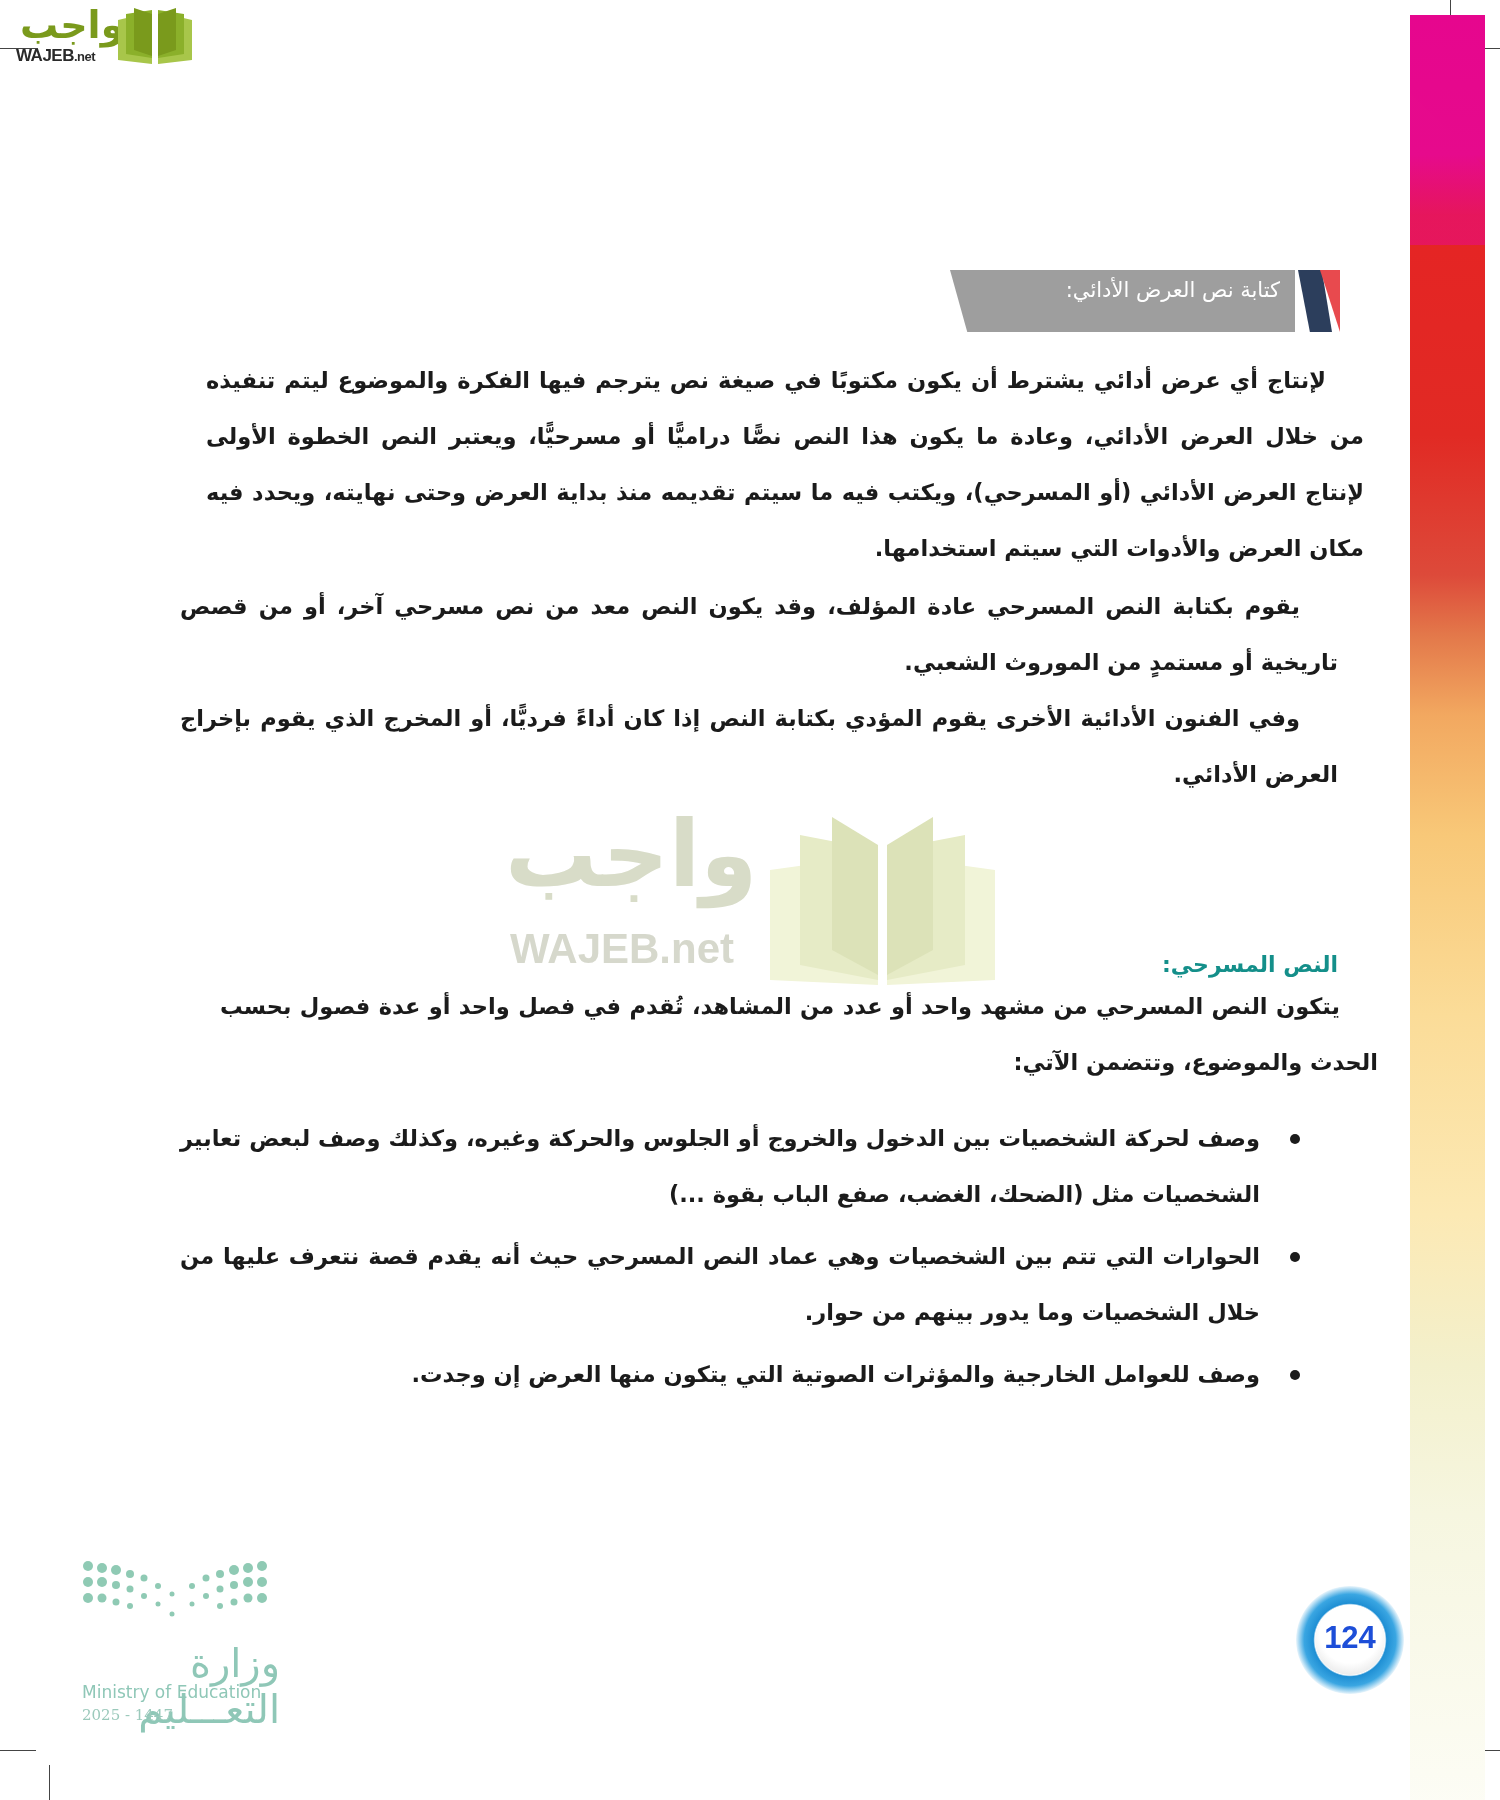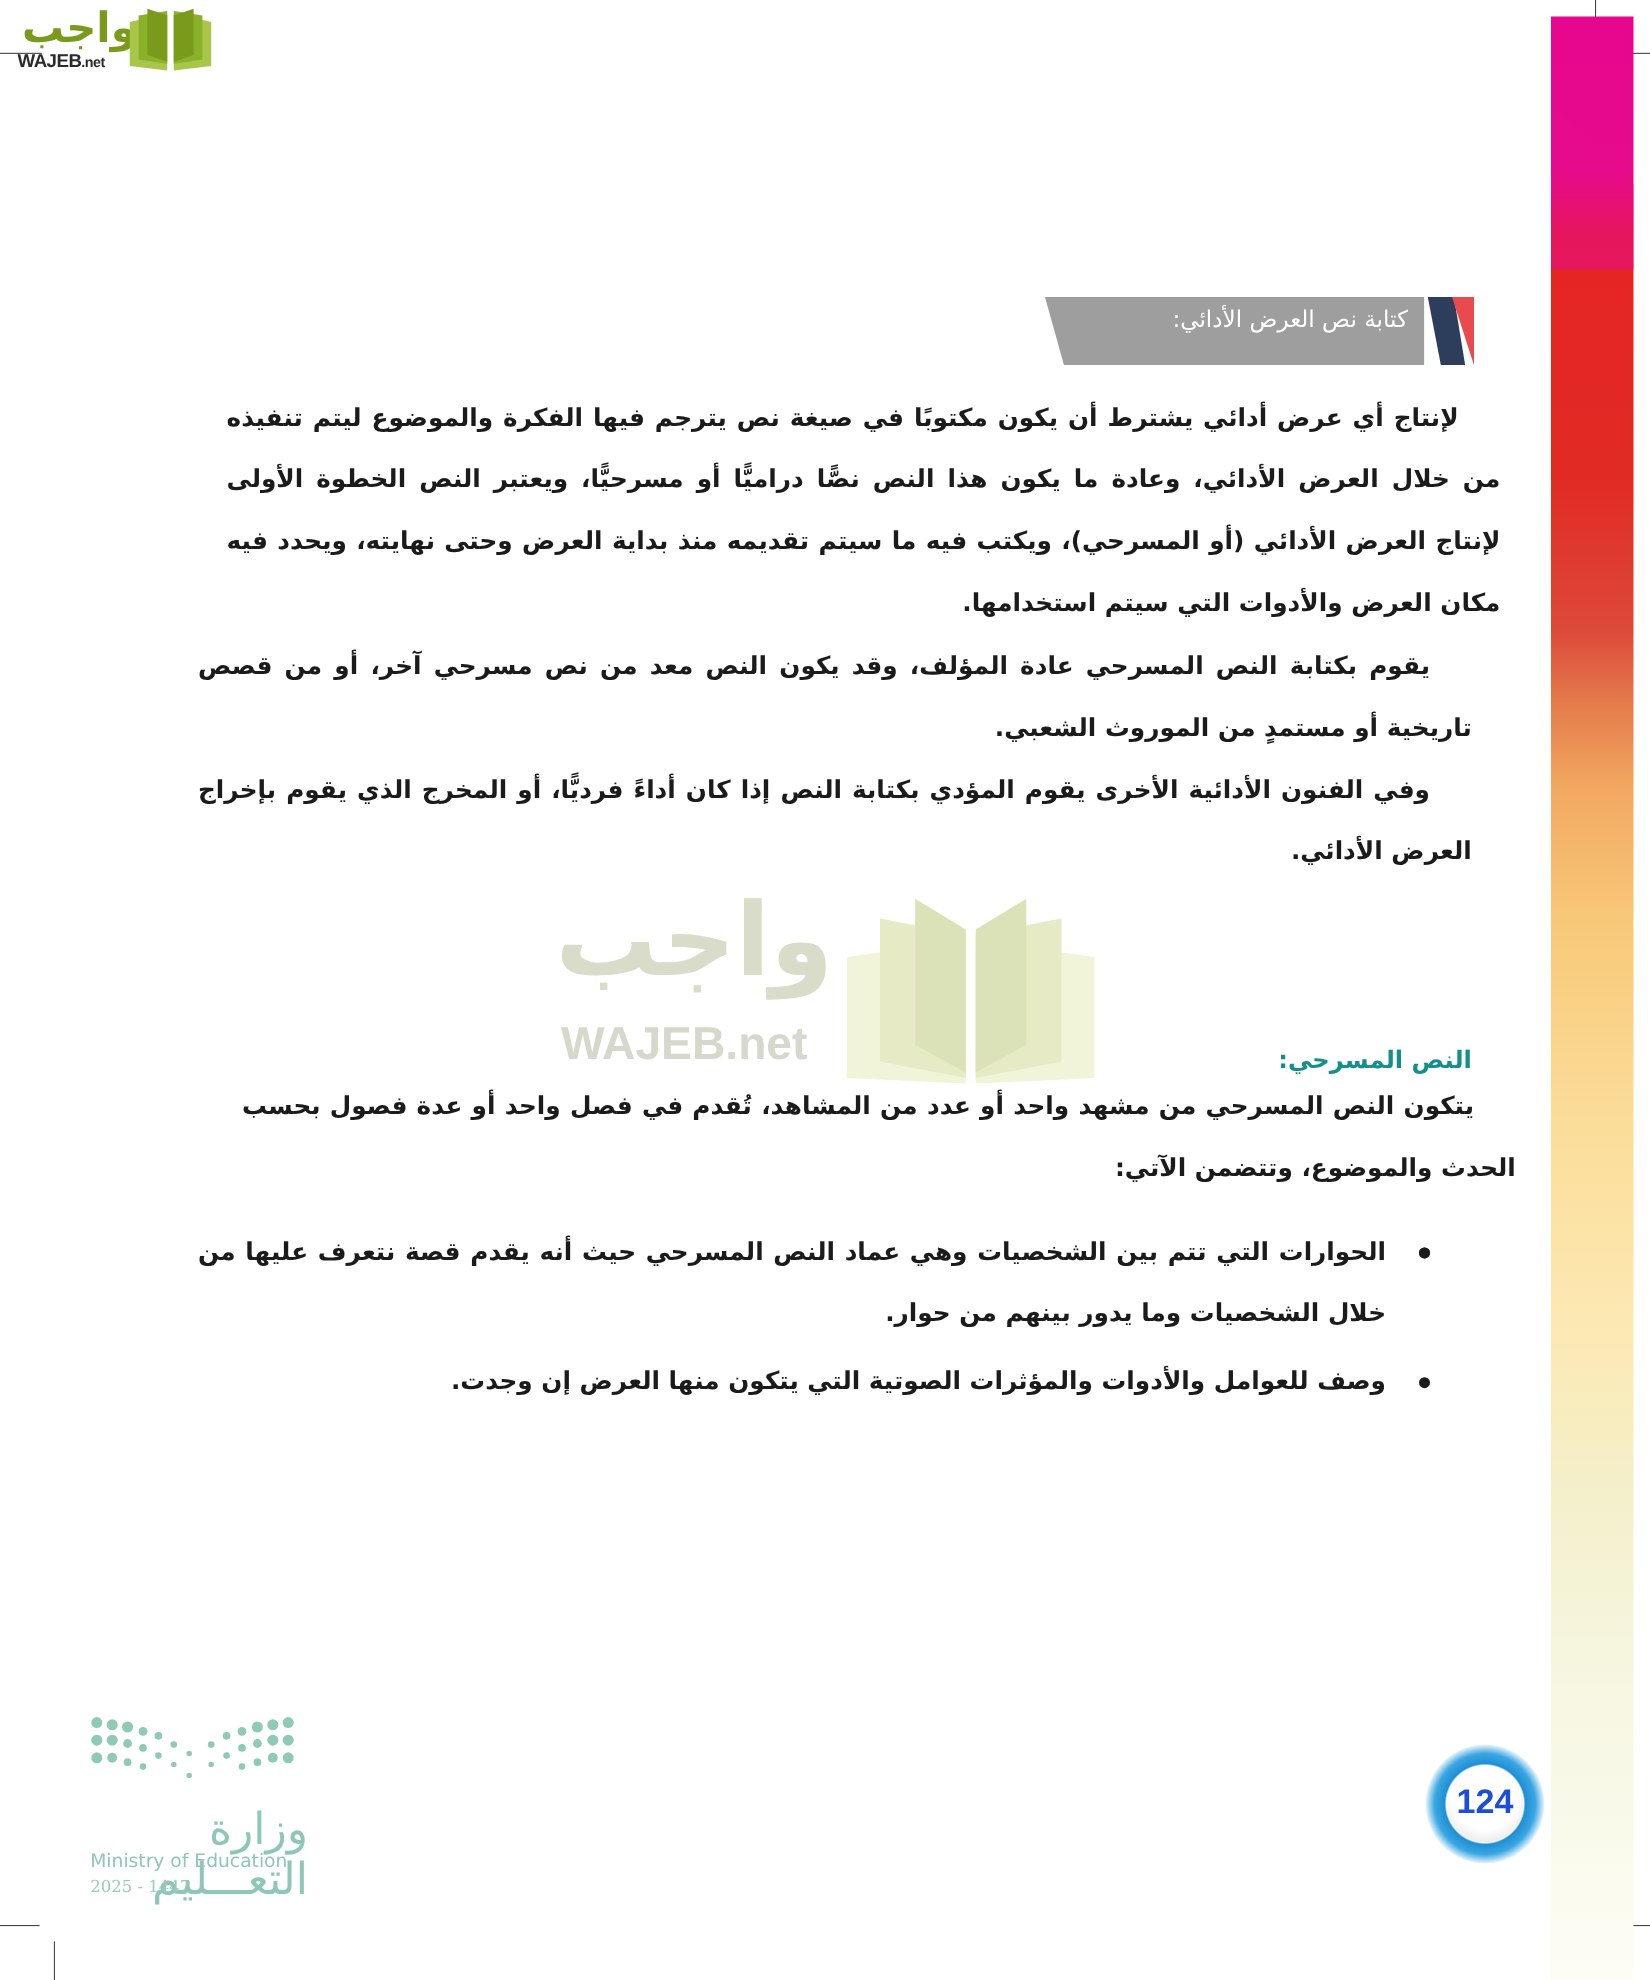--- a/index.html
+++ b/index.html
@@ -126,23 +126,23 @@
   </svg>
 </div>
 
 <div class="sub-head">النص المسرحي:</div>
 
 <div class="content p4">
   <p class="para indent">يتكون النص المسرحي من مشهد واحد أو عدد من المشاهد، تُقدم في فصل واحد أو عدة فصول بحسب الحدث والموضوع، وتتضمن الآتي:</p>
 </div>
 
 <ul class="bullets">
-  <li class="gap"><span class="dot"></span></li>
+  <li class="gap"><span class="dot"></span><span>وصف لحركة الشخصيات بين الدخول والخروج أو الجلوس والحركة وغيره، وكذلك وصف لبعض تعابير الشخصيات مثل (الضحك، الغضب، صفع الباب بقوة ...)</span></li>
   <li class="gap"><span class="dot"></span><span>الحوارات التي تتم بين الشخصيات وهي عماد النص المسرحي حيث أنه يقدم قصة نتعرف عليها من خلال الشخصيات وما يدور بينهم من حوار.</span></li>
-  <li class="gap"><span class="dot"></span><span>وصف للعوامل والأدوات والمؤثرات الصوتية التي يتكون منها العرض إن وجدت.</span></li>
+  <li class="gap"><span class="dot"></span><span>وصف للعوامل الخارجية والمؤثرات الصوتية التي يتكون منها العرض إن وجدت.</span></li>
 </ul>
 
 <div class="moe">
   <svg class="dots" width="190" height="60" viewBox="0 0 190 60">
     <g fill="#8fcab4">
       <circle cx="8" cy="6" r="5"></circle>
         <circle cx="22" cy="8" r="5"></circle>
         <circle cx="36" cy="10" r="5"></circle>
         <circle cx="50" cy="14" r="4"></circle>
       <circle cx="8" cy="22" r="5"></circle>

